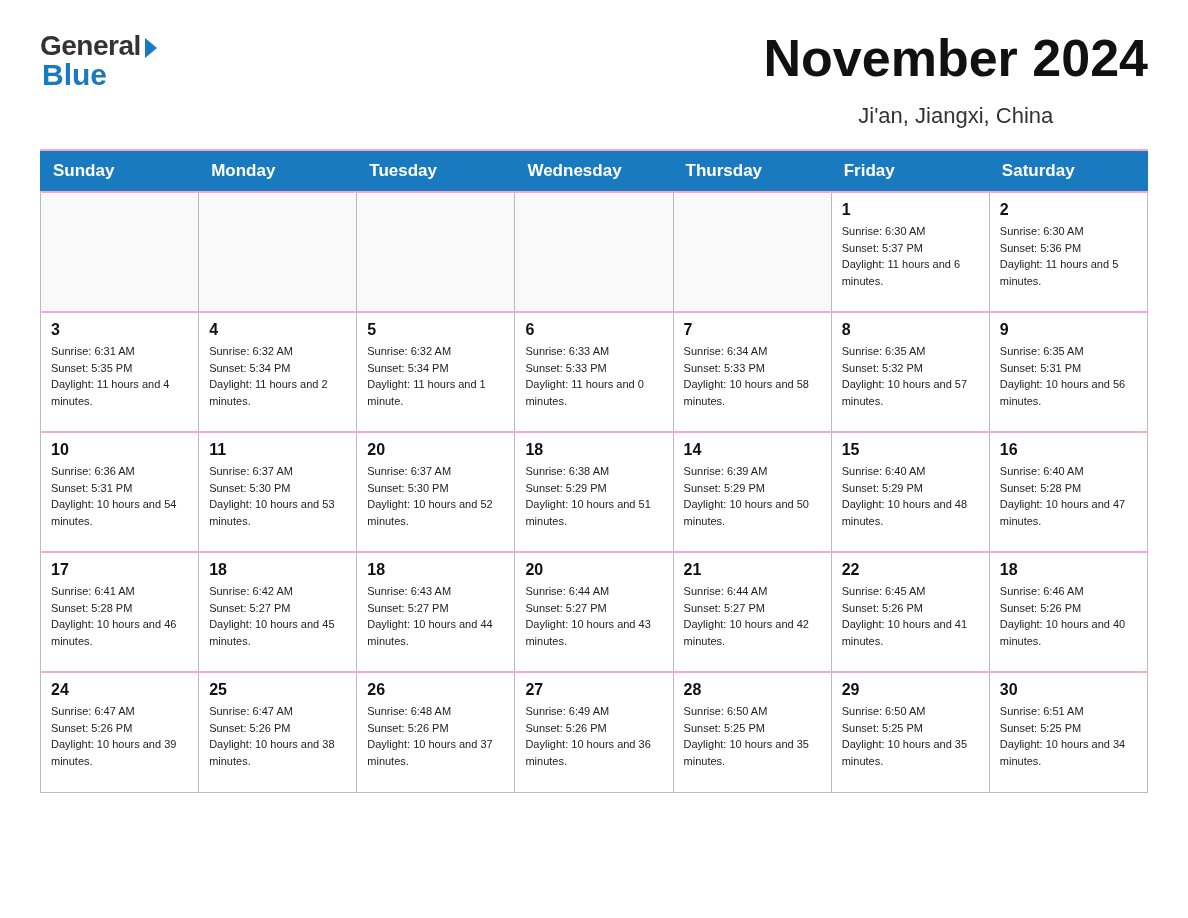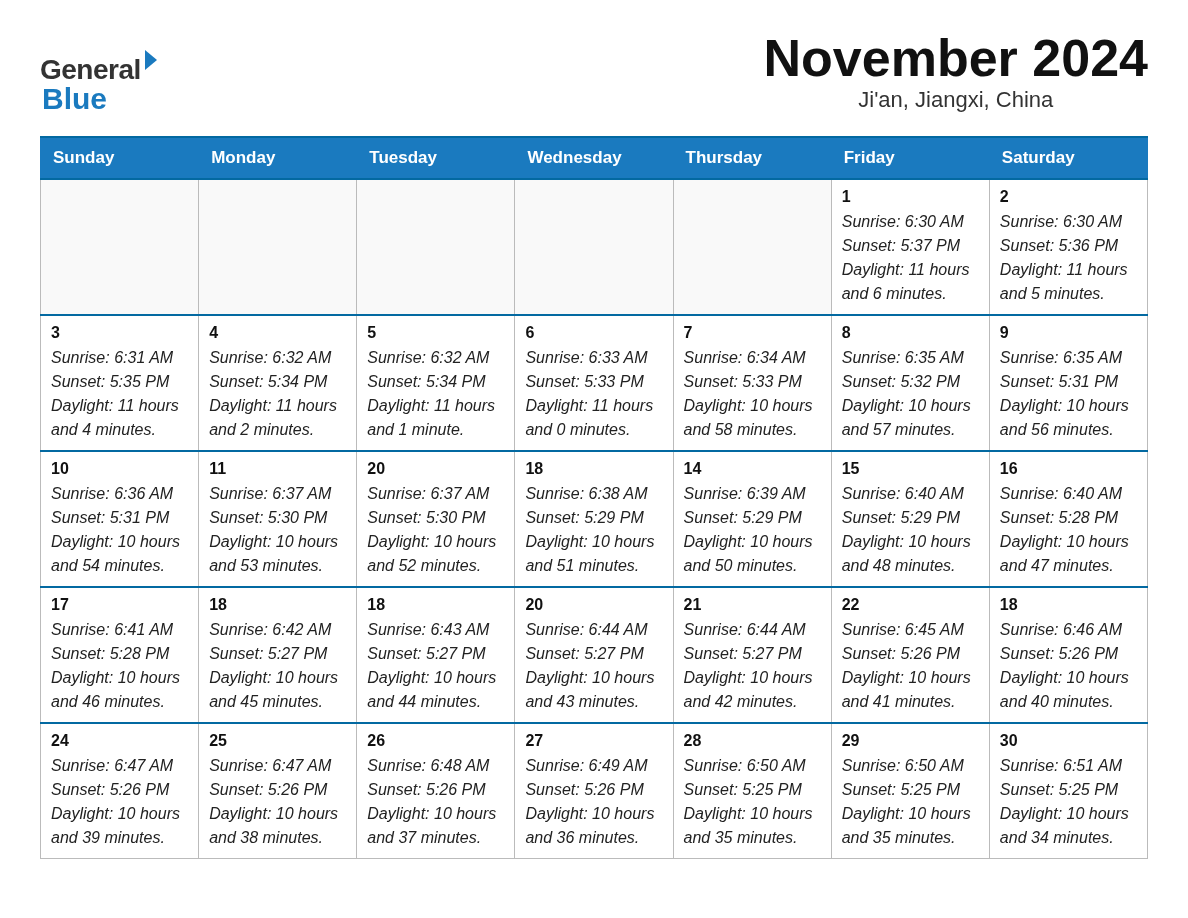--- a/index.html
+++ b/index.html
@@ -23,21 +23,20 @@
     }
     .logo-top {
       display: flex;
       align-items: center;
     }
     .logo-general {
       font-size: 28px;
       font-weight: bold;
       color: #333;
       letter-spacing: -0.5px;
-      margin-top: 24px;
     }
     .logo-arrow {
       width: 0;
       height: 0;
       border-left: 12px solid #1a7abf;
       border-top: 10px solid transparent;
       border-bottom: 10px solid transparent;
       margin-left: 4px;
       margin-top: 4px;
     }
@@ -53,21 +52,21 @@
     }
     .month-title {
       font-size: 52px;
       font-weight: bold;
       color: #111;
       line-height: 1.1;
     }
     .location-title {
       font-size: 22px;
       color: #333;
-      margin-top: 0;
+      margin-top: 16px;
     }
     .calendar {
       width: 100%;
       border-collapse: collapse;
       border: 1px solid #999;
     }
     .calendar th {
       background-color: #1a7abf;
       color: #fff;
       font-size: 17px;
@@ -79,34 +78,33 @@
     .calendar td {
       vertical-align: top;
       padding: 8px 10px;
       border: 1px solid #bbb;
       width: 14.28%;
       min-height: 110px;
       font-size: 13px;
       color: #222;
     }
     .calendar tr {
-      border-top: 2px solid #0369a1;
+      border-top: 2px solid #f9a8d4;
     }
     .day-number {
       font-size: 16px;
       font-weight: bold;
       color: #111;
       display: block;
       margin-bottom: 4px;
     }
     .day-info {
-      font-size: 16px;
+      font-size: 11px;
       color: #222;
       line-height: 1.5;
-      font-style: italic;
     }
     .empty-cell {
       background: #f9f9f9;
     }
     .week-row td {
       height: 120px;
     }
   </style>
 </head>
 <body>

